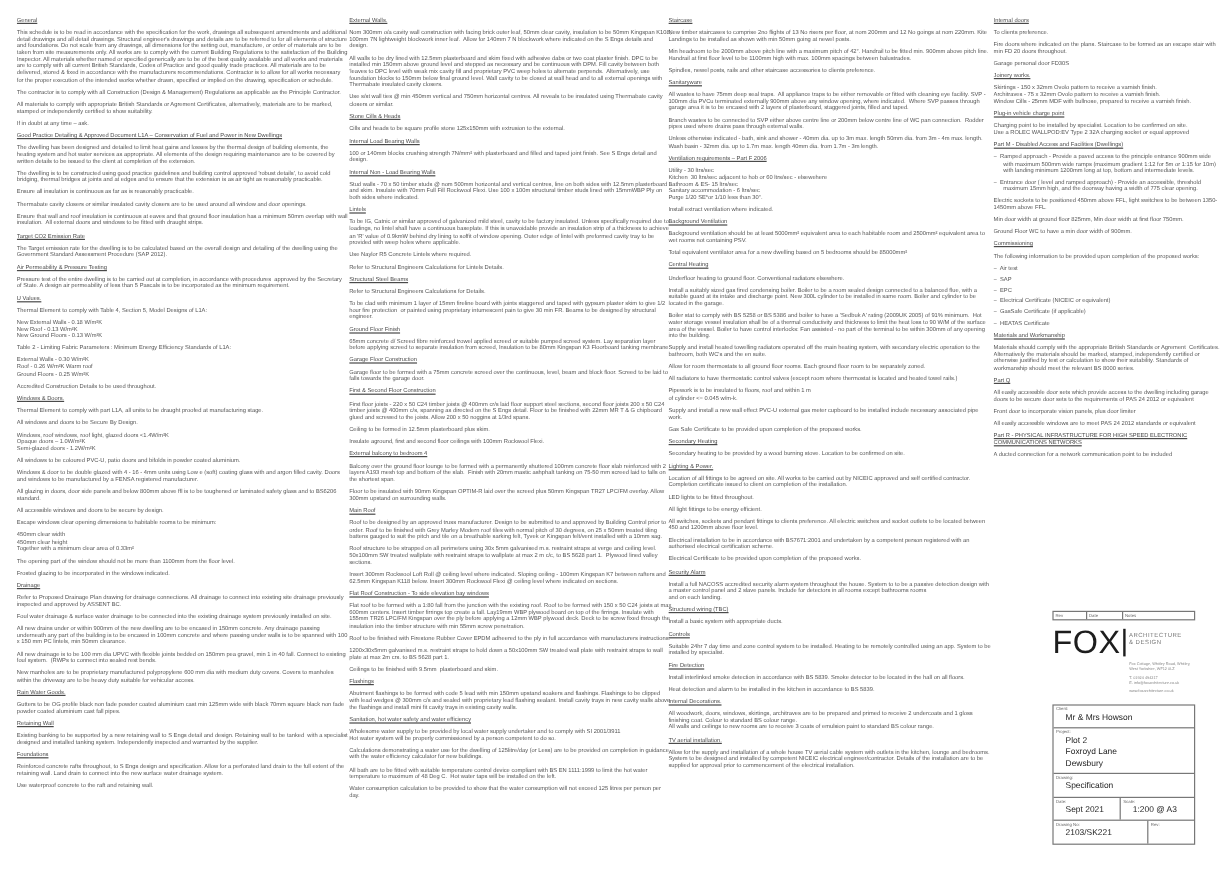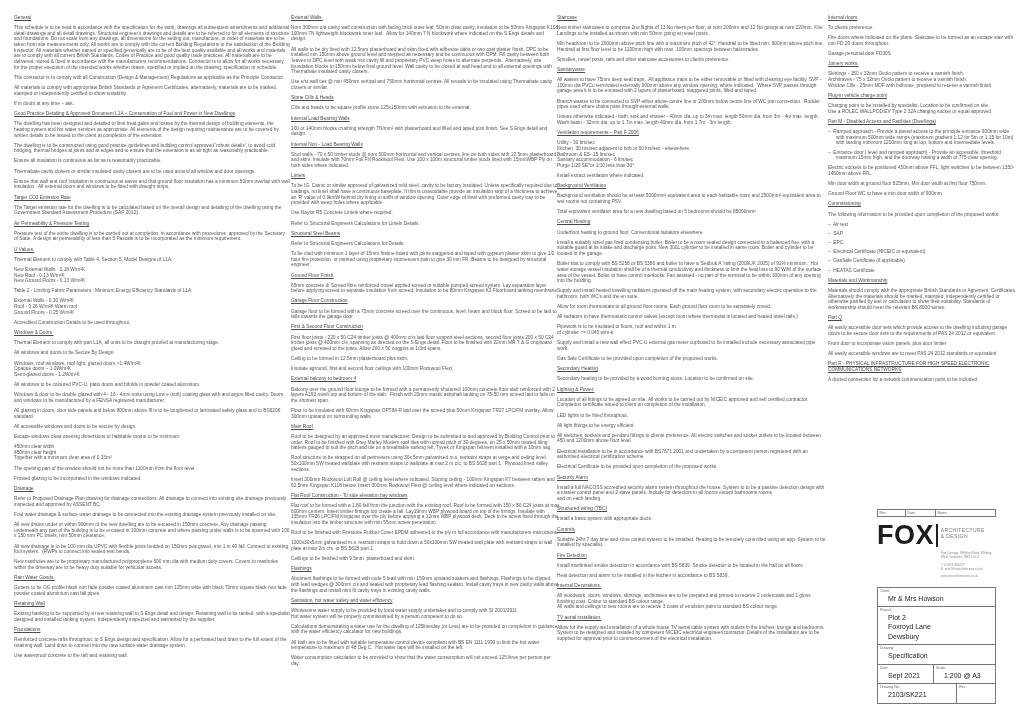--- a/index.html
+++ b/index.html
@@ -17,21 +17,21 @@
   #col3{left:557px;width:270px;}
   #col4{left:828px;width:190px;}
   
   .tblock{position:absolute;left:877px;top:509px;width:119px;color:#333;}
   .revstrip{display:flex;border:0.8px solid #777;height:6px;font-size:3.6px;color:#666;}
   .revstrip div{padding:0.5px 1.5px;border-right:0.8px solid #777;}
   .revstrip div:nth-child(1){width:24px;}
   .revstrip div:nth-child(2){width:26px;}
   .revstrip div:last-child{flex:1;border-right:none;}
   .brand{margin-top:7px;display:flex;align-items:flex-start;}
-  .brand .fox{font-size:27px;line-height:22px;letter-spacing:0.5px;color:#1d1d1d;font-weight:700;}
+  .brand .fox{font-size:27px;line-height:22px;letter-spacing:0.5px;color:#1d1d1d;font-weight:400;}
   .brand .bar{width:1.8px;height:23px;background:#1d1d1d;margin-left:2px;}
   .brand .tag{margin-left:3px;font-size:5px;line-height:1.25;color:#777;letter-spacing:0.4px;padding-top:3px;}
   .addr{margin:4px 0 0 64px;font-size:3.2px;line-height:1.35;color:#888;}
   .addr .gap{height:3px;}
   .boxes{margin-top:8px;border:0.8px solid #777;}
   .tb-box{border-bottom:0.8px solid #777;position:relative;}
   .tb-box:last-child{border-bottom:none;}
   .tb-label{font-size:3.6px;color:#666;padding:1px 0 0 2px;}
   .tb-value{font-size:7px;color:#222;padding:1px 0 3px 10px;white-space:pre-wrap;line-height:1.35;}
   .tb-row{display:flex;}

